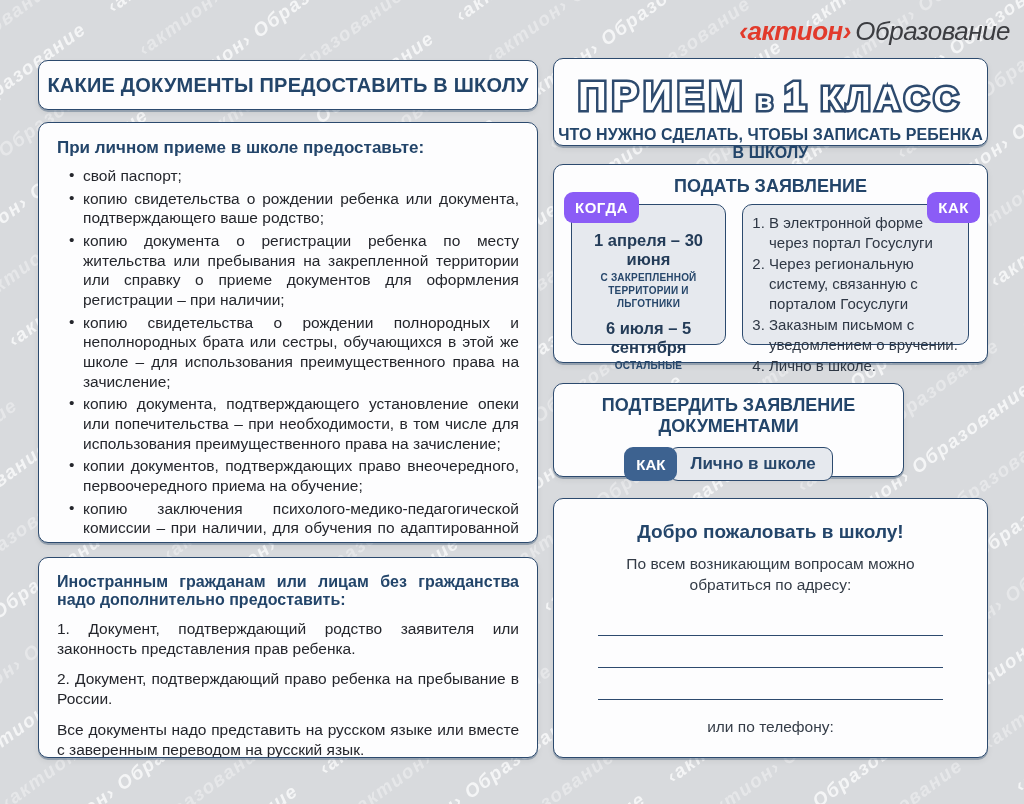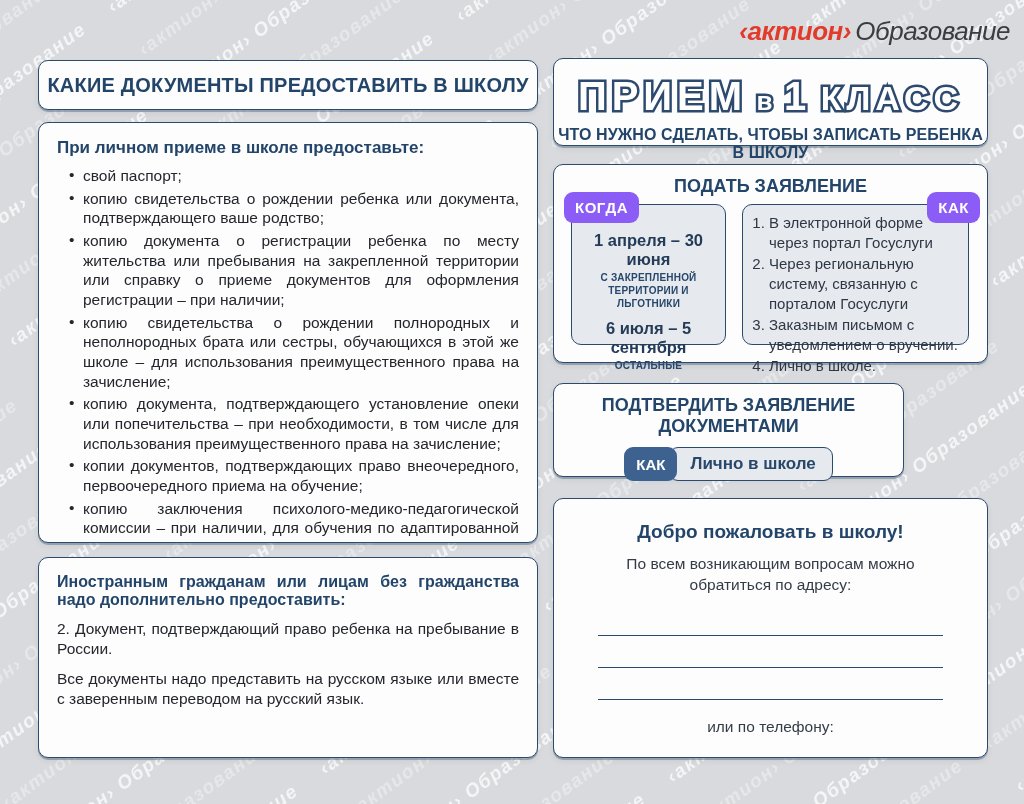--- a/index.html
+++ b/index.html
@@ -156,20 +156,21 @@
         <li>копию документа, подтверждающего установление опеки или попечительства – при необходимости, в том числе для использования преимущественного права на зачисление;</li>
         <li>копии документов, подтверждающих право внеочередного, первоочередного приема на обучение;</li>
         <li>копию заключения психолого-медико-педагогической комиссии – при наличии, для обучения по адаптированной программе.</li>
       </ul>
   </div>
 
   <div class="panel p-left-foreign">
     <div class="lead">Иностранным гражданам или лицам без гражданства надо дополнительно предоставить:</div>
     <div>
 
+    <p>1. Документ, подтверждающий родство заявителя или законность представления прав ребенка.</p>
         <p>2. Документ, подтверждающий право ребенка на пребывание в России.</p>
         <p>Все документы надо представить на русском языке или вместе с заверенным переводом на русский язык.</p>
       </div>
   </div>
 
   <div class="panel p-right-title">
     <div class="big-title">
       <span class="t-lg">ПРИЕМ</span>
       <span class="t-sm">в</span>
       <span class="t-lg">1</span>

